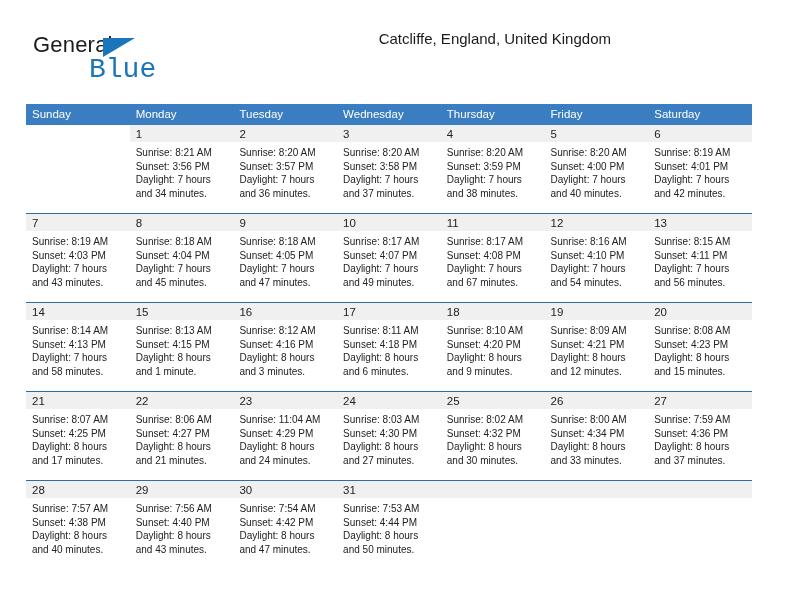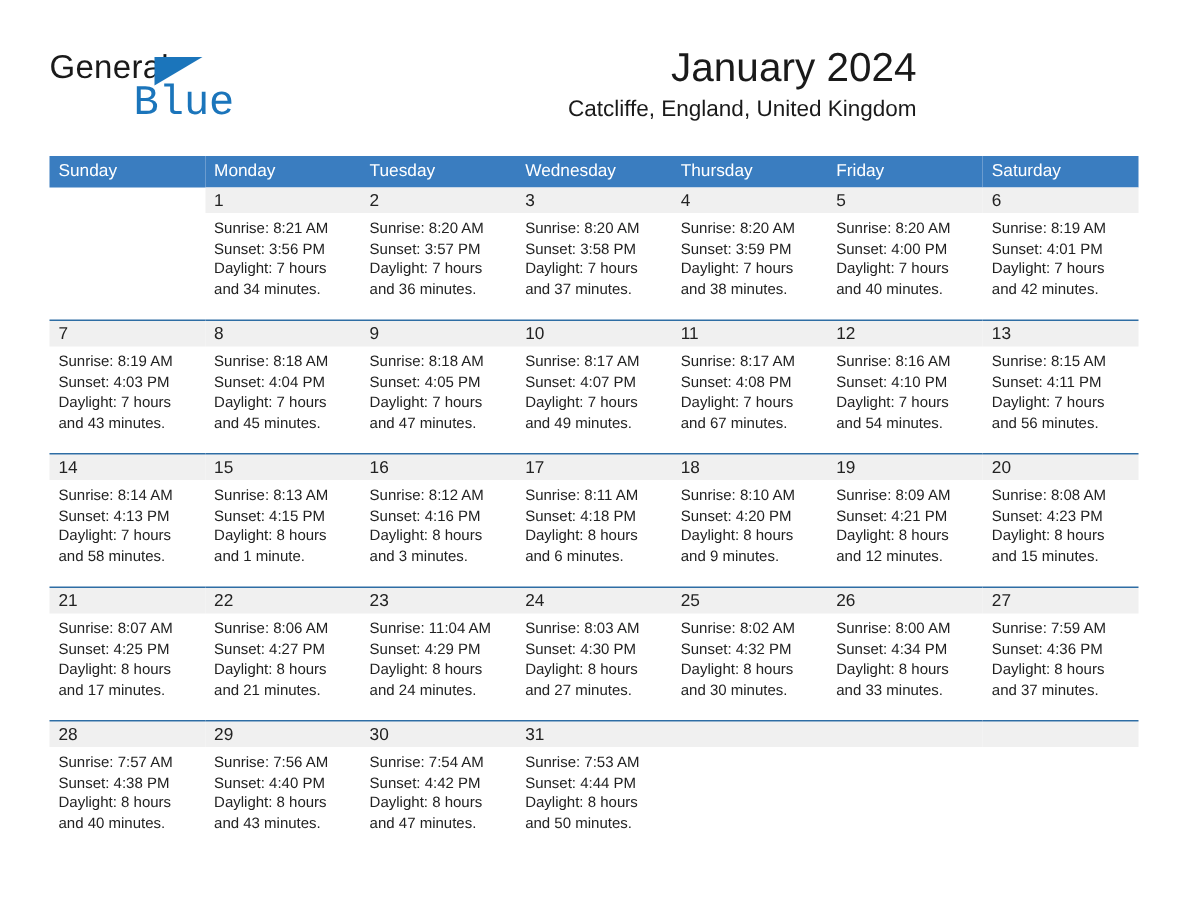--- a/index.html
+++ b/index.html
@@ -79,21 +79,21 @@
     font-size: 15px;
     color: #1a1a1a;
     line-height: 22px;
     margin-top: 0;
     white-space: nowrap;
   }
 
   
   .calendar {
     position: absolute;
-    left: 33px;
+    left: 26px;
     top: 104px;
     width: 726px;
     border-collapse: collapse;
     table-layout: fixed;
   }
   .calendar th {
     background: #3a7dc0;
     color: #ffffff;
     font-size: 11.5px;
     font-weight: normal;
@@ -148,21 +148,20 @@
 
 <div class="page">
 
   <div class="masthead">
     <div class="brand">
       <span class="brand-general">General</span>
       <span class="brand-flag"></span>
       <span class="brand-blue">Blue</span>
     </div>
     <div class="title-block">
-      <div class="cal-title">January 2024</div>
       <div class="cal-subtitle">Catcliffe, England, United Kingdom</div>
     </div>
   </div>
 
   <table class="calendar">
     <thead>
       <tr id="weekday-row">
           <th>Sunday</th>
           <th>Monday</th>
           <th>Tuesday</th>

